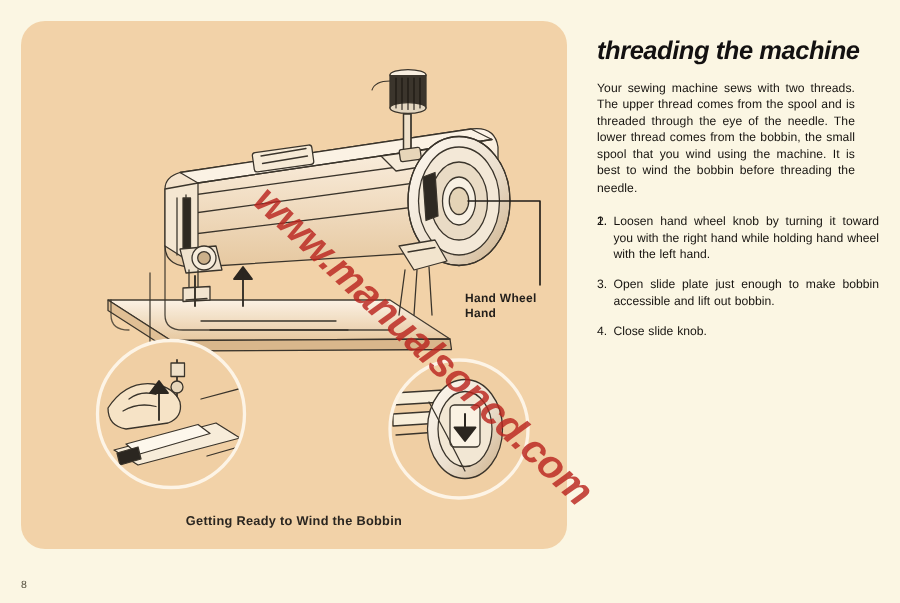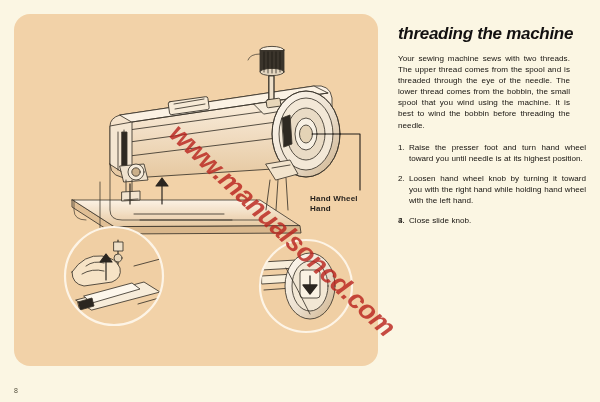--- a/index.html
+++ b/index.html
@@ -261,36 +261,37 @@
         <circle cx="292" cy="272" r="46" fill="none" stroke="#fdf4e6" stroke-width="2.2"></circle>
 
       </g>
     </svg>
 
     <div class="callout-label">
       <div>Hand Wheel</div>
       <div>Hand</div>
     </div>
 
+    <div class="fig-caption">Getting Ready to Wind the Bobbin</div>
   </div>
 
   <div class="text-col">
     <h1 class="chapter-title">threading the machine</h1>
     <p class="body-par">Your sewing machine sews with two threads. The upper thread comes from the spool and is threaded through the eye of the needle. The lower thread comes from the bobbin, the small spool that you wind using the machine. It is best to wind the bobbin before threading the needle.</p>
     <ol class="steps">
       <li class="step">
         <span class="num">1.</span>
-        <span>Raise the presser foot and turn hand wheel toward you until needle is at its highest position.</span>
       </li>
       <li class="step">
         <span class="num">2.</span>
         <span>Loosen hand wheel knob by turning it toward you with the right hand while holding hand wheel with the left hand.</span>
       </li>
       <li class="step">
         <span class="num">3.</span>
+        <span>Open slide plate just enough to make bobbin accessible and lift out bobbin.</span>
       </li>
       <li class="step">
         <span class="num">4.</span>
         <span>Close slide knob.</span>
       </li>
     </ol>
   </div>
 
   <div class="page-num">8</div>
 

